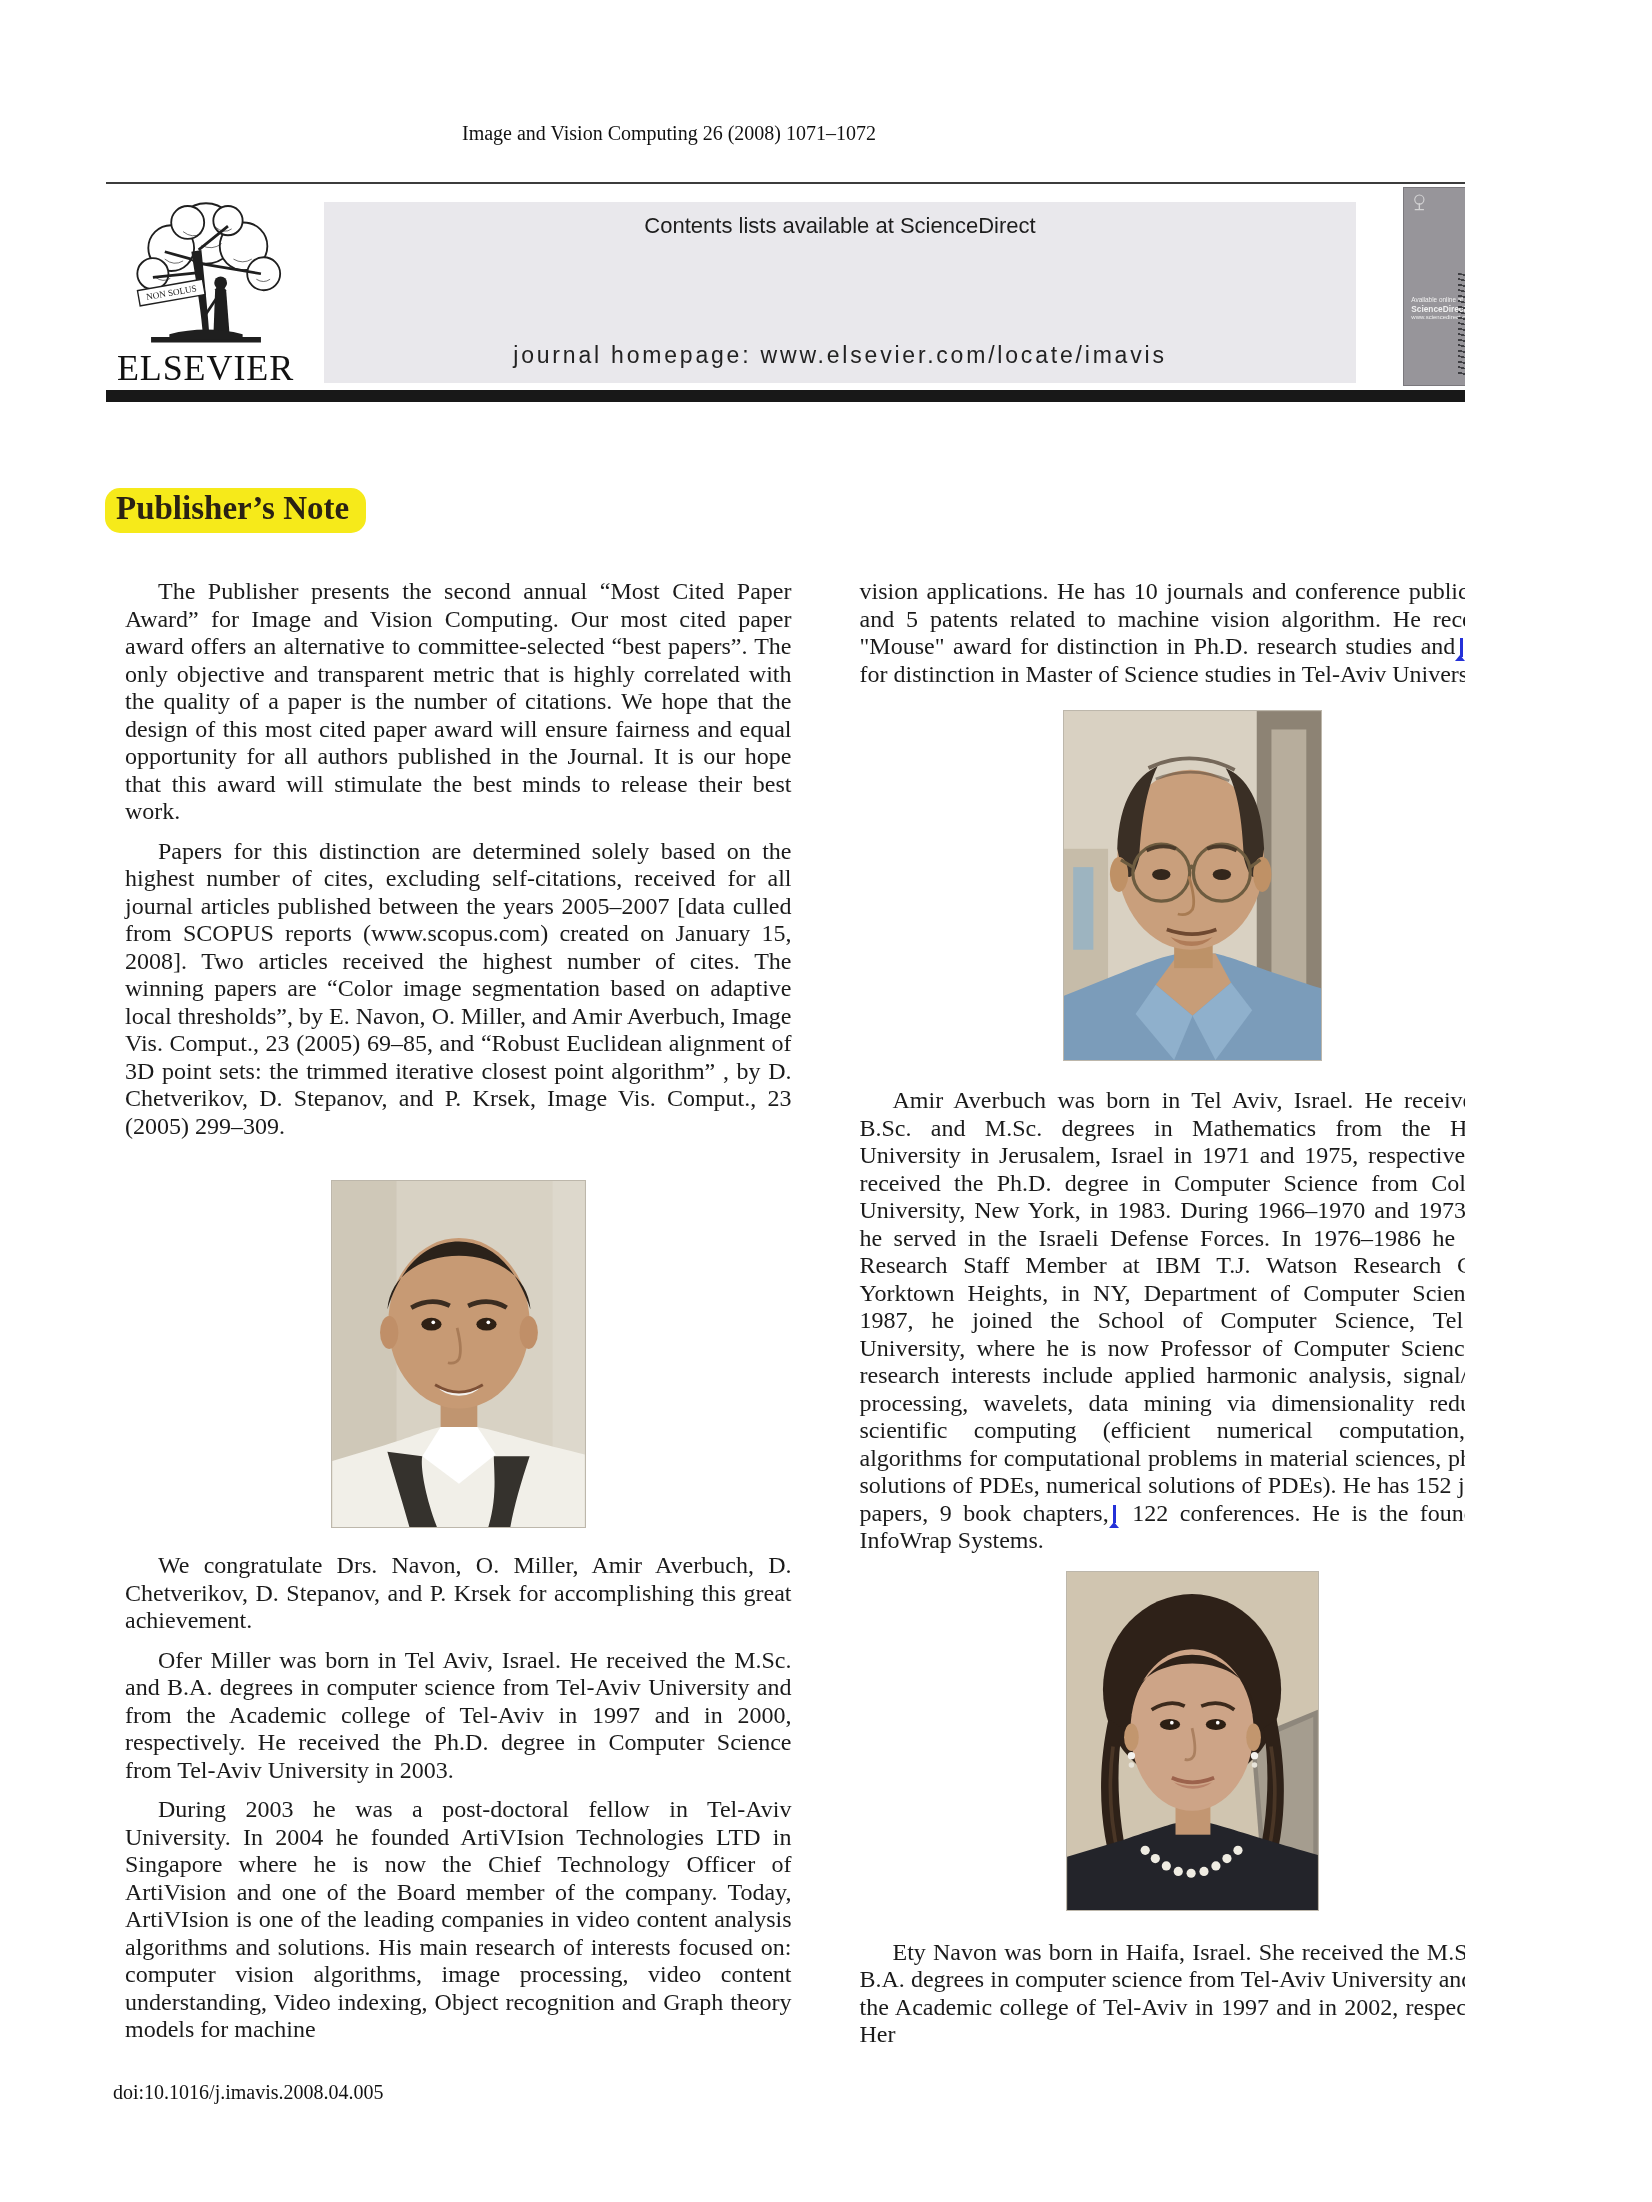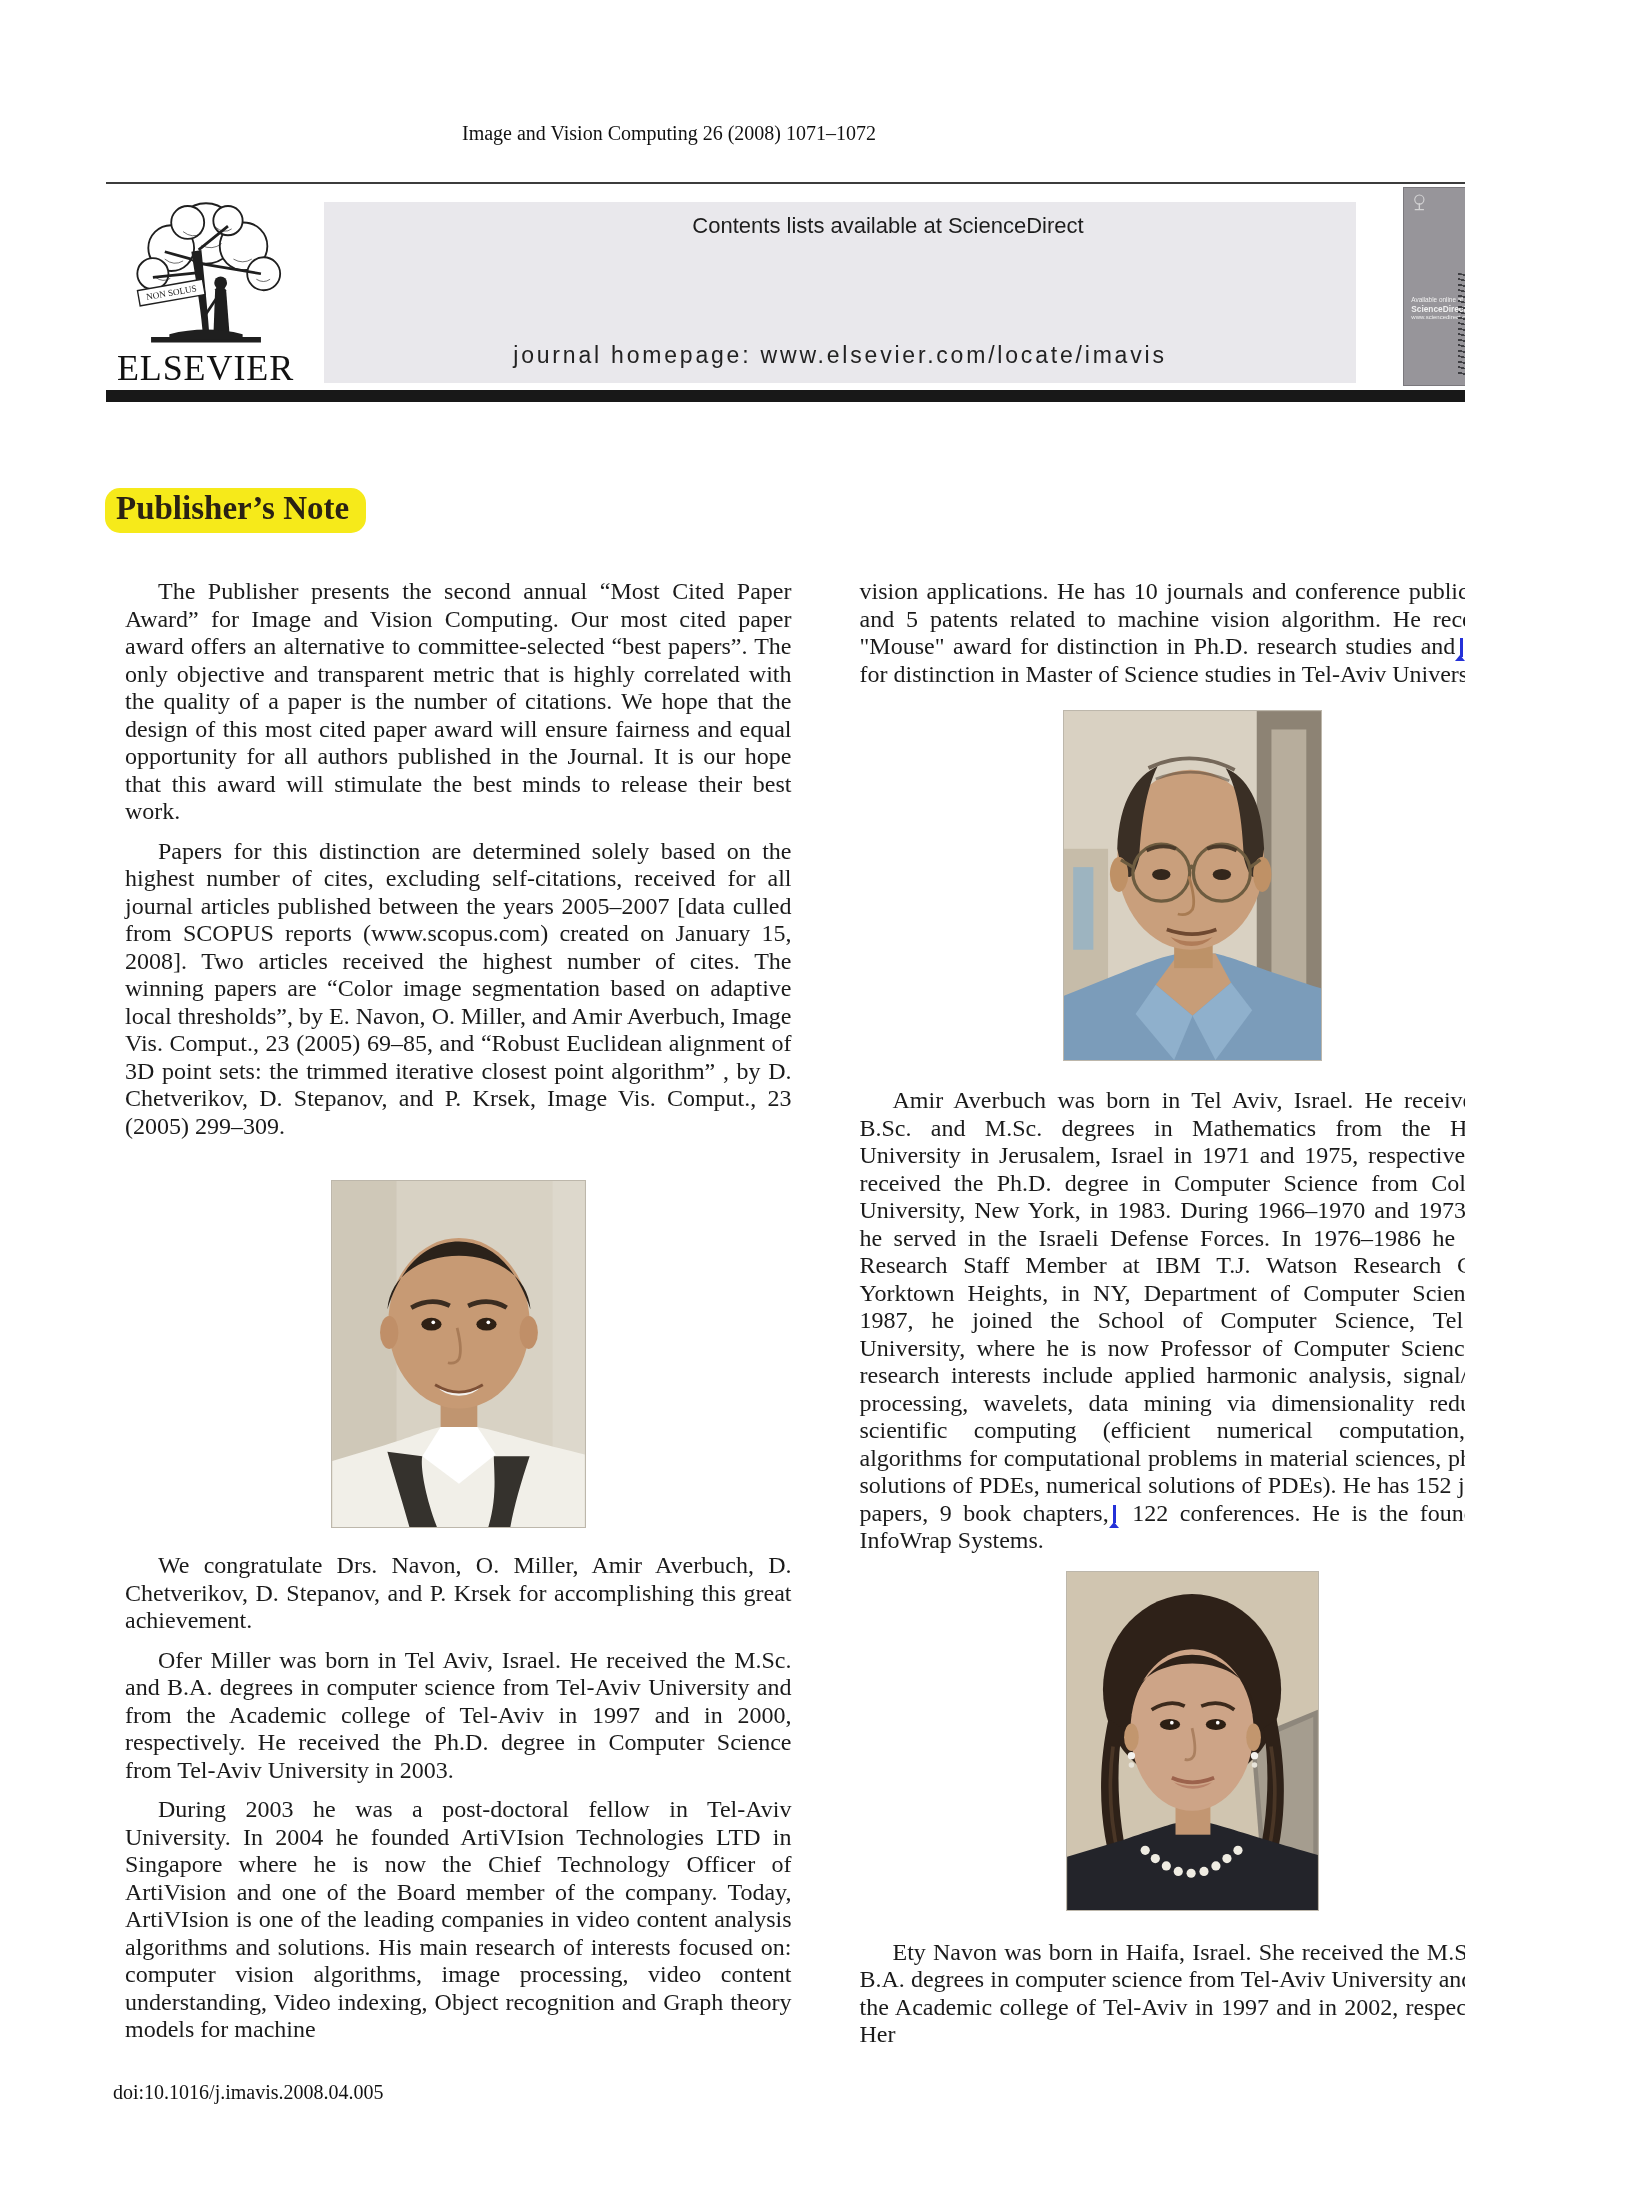--- a/index.html
+++ b/index.html
@@ -20,21 +20,21 @@
   .logo-block { position:absolute; left:107px; top:195px; width:197px; height:193px; text-align:center; }
   .elsevier-name { font-size:36px; letter-spacing:0.9px; color:#111; margin-top:-3.7px; }
 
   
   .banner {
     position:absolute; left:324px; top:202px; width:1032px; height:181px;
     background:#e9e8ec;
   }
   .banner .contents {
     position:absolute; top:11px; width:100%; text-align:center;
-    font-family:"Liberation Sans", sans-serif; font-size:22px; color:#1d1d1d;margin-left:48px;
+    font-family:"Liberation Sans", sans-serif; font-size:22px; color:#1d1d1d;
   }
   .banner .jtitle {
     position:absolute; top:55px; width:100%; text-align:center;
     font-size:41px; color:#141414;
   }
   .banner .homepage {
     position:absolute; top:140px; width:100%; text-align:center;
     font-family:"Liberation Sans", sans-serif; font-size:23px; letter-spacing:2.8px; color:#222;
   }
 

